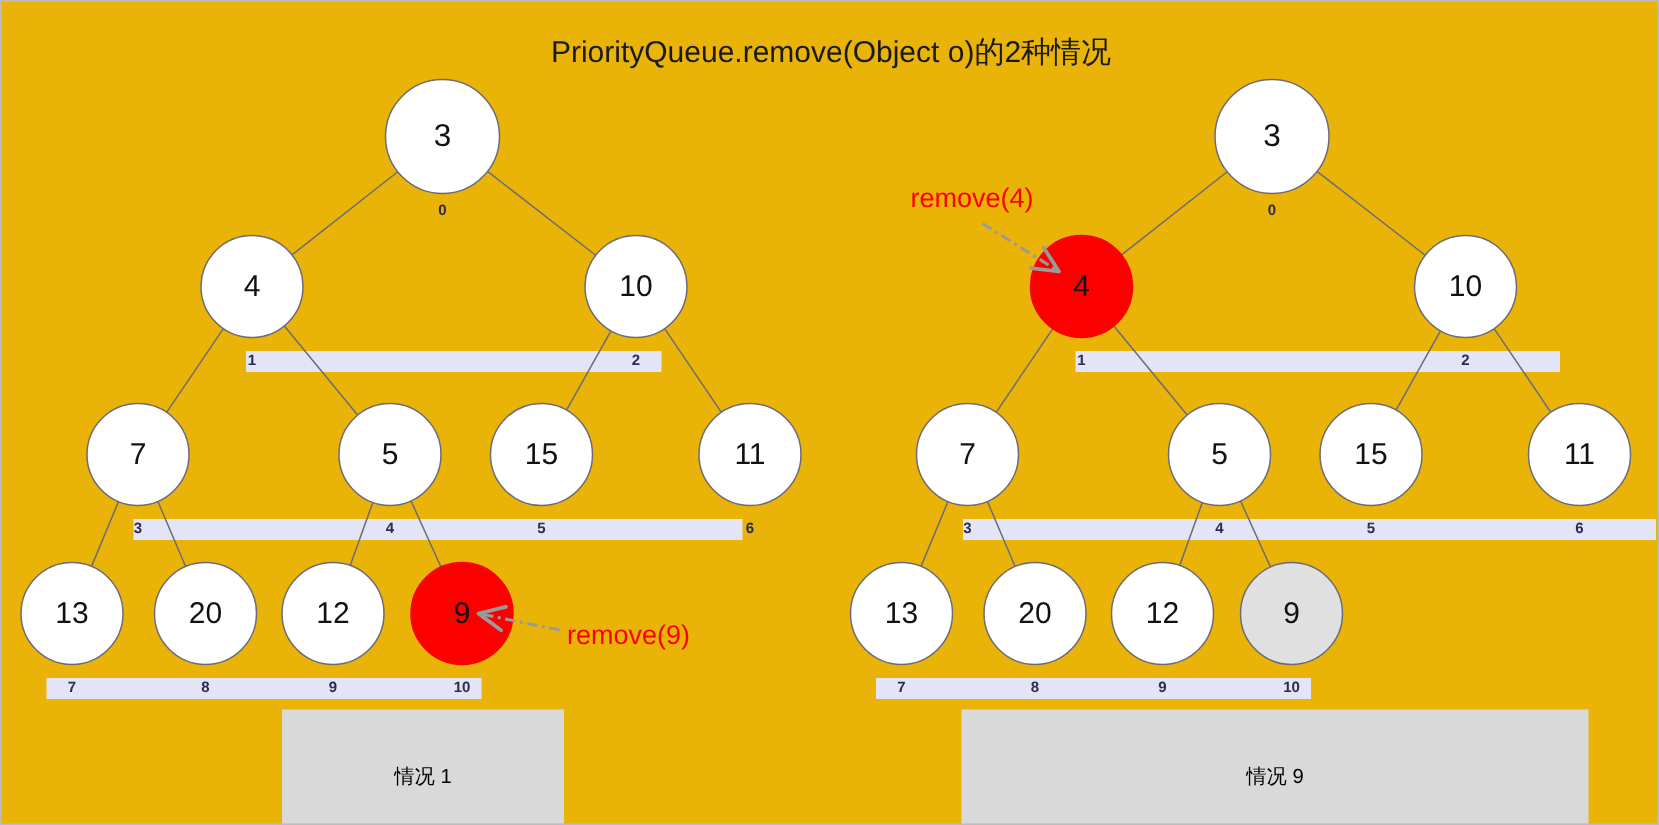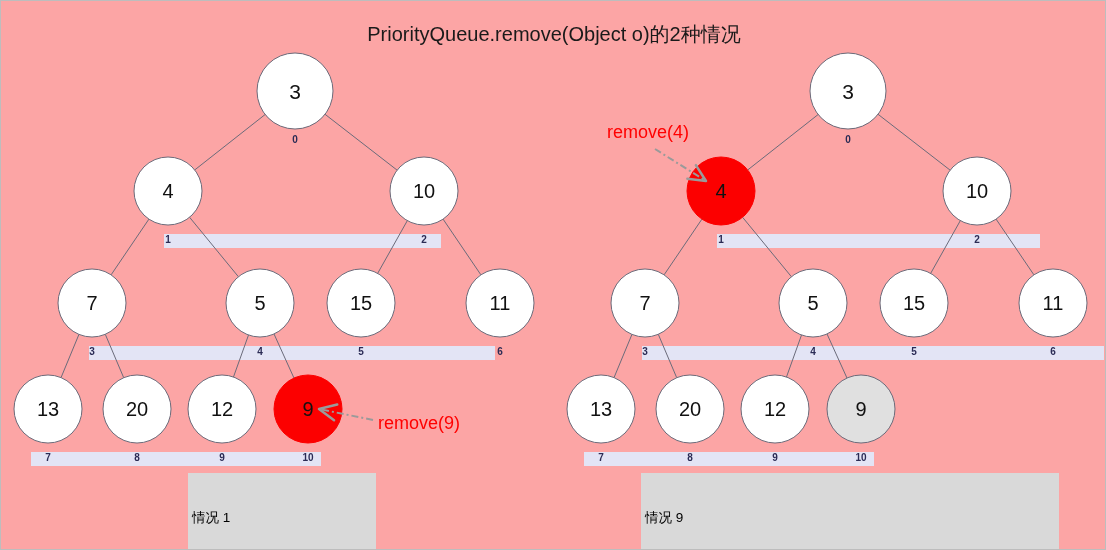--- a/index.html
+++ b/index.html
@@ -7,21 +7,21 @@
     padding: 0;
     background: #ffffff;
   }
   body {
     font-family: "Liberation Sans", "DejaVu Sans", sans-serif;
   }
   #page {
     position: relative;
     width: 1106px;
     height: 550px;
-    background: #fca5a5;
+    background: #eab308;
     border: 1px solid #bdbdbd;
     box-sizing: border-box;
     overflow: hidden;
   }
   #title {
     position: absolute;
     top: 20px;
     left: 0;
     width: 1106px;
     text-align: center;
@@ -52,21 +52,21 @@
     left: 187px;
     top: 472px;
     width: 188px;
   }
   #caption-right {
     left: 640px;
     top: 472px;
     width: 418px;
   }
   .caption-title {
-    text-align: left;
+    text-align: center;
     display: block;
   }
   text { font-family: "Liberation Sans", "DejaVu Sans", sans-serif; }
 </style>
 </head>
 <body>
 
 <div id="page">
 
   <div id="title">PriorityQueue.remove(Object o)的2种情况</div>

